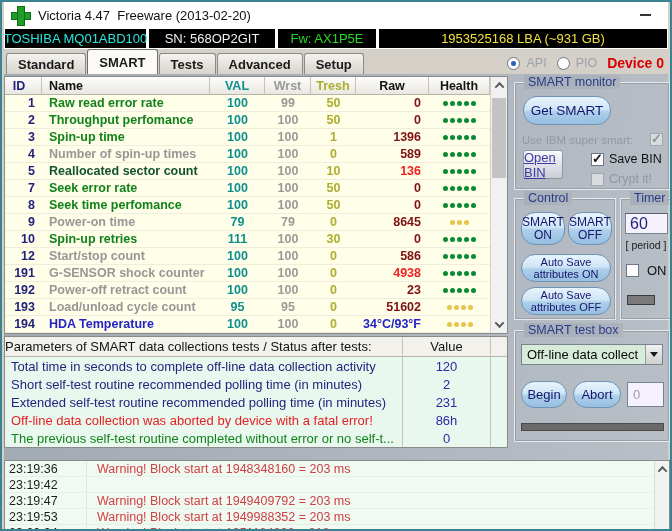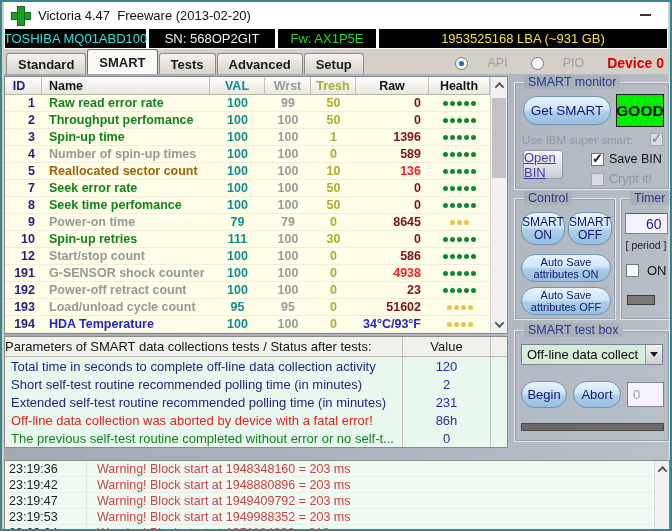--- a/index.html
+++ b/index.html
@@ -29,21 +29,21 @@
   .seg-firmware { width:98px;  color:#27D827; }
   .seg-capacity { flex:1; color:#F2E23A; }
 
   
   .tabbar { position:absolute; left:2px; top:47px; right:2px; height:25px; background:#D4D0C8;
             display:flex; align-items:flex-end; padding-left:2px; }
   .tab { height:21px; padding:0 11px; display:flex; align-items:center; font-size:13px; font-weight:bold; color:#1A1A1A;
          background:linear-gradient(#F4F3F0,#D8D4CC); border:1px solid #8A8A8A; border-bottom:none;
          border-radius:3px 3px 0 0; margin-right:1px; position:relative; }
   .tab.active { height:25px; background:#FBFAF7; z-index:2; border-color:#6E6E6E; }
-  .mode-cluster { margin-left:auto; display:flex; align-items:center; gap:19px; padding:0 4px 3px 0; }
+  .mode-cluster { margin-left:auto; display:flex; align-items:center; gap:6px; padding:0 4px 3px 0; }
   .radio { width:13px; height:13px; border-radius:50%; background:#FDFDFD; border:1px solid #6C7684; position:relative; }
   .radio.sel::after { content:""; position:absolute; left:3px; top:3px; width:5px; height:5px; border-radius:50%; background:#2A5FBF; }
   .radio-label { font-size:12.5px; color:#9CA2AA; margin-right:4px; }
   .device-label { font-size:14px; font-weight:bold; color:#D90000; }
 
   
   .content { position:absolute; left:2px; top:72px; right:2px; bottom:2px;
              background:linear-gradient(100deg,#A0A8B2,#B9BFC7); }
 
   
@@ -57,21 +57,21 @@
   .c { display:flex; align-items:center; }
   .c.id    { width:37px;  justify-content:flex-end; padding-right:7px; color:#23237E; }
   .c.name  { width:168px; padding-left:7px; }
   .c.val   { width:55px;  justify-content:center; color:#0E8F8F; }
   .c.wrst  { width:46px;  justify-content:center; color:#9A9A9A; }
   .c.tresh { width:45px;  justify-content:center; color:#ADAD2E; }
   .c.raw   { width:73px;  justify-content:flex-end; padding-right:8px; }
   .c.health{ width:61px;  justify-content:center; gap:2px; }
   .n-green  { color:#12821B; }
   .n-gray   { color:#979797; }
-  .n-purple { color:#a16207; }
+  .n-purple { color:#14532d; }
   .n-blue   { color:#2424C8; }
   .r-darkred{ color:#7E1212; }
   .r-red    { color:#F22020; }
   .r-blue   { color:#2424C8; }
   .dot { width:5px; height:5px; border-radius:50%; display:inline-block; }
   .d-green  { background:#0B8A34; }
   .d-yellow { background:#E9C44C; }
 
   
   .tbl-scroll { position:absolute; right:0; top:0; bottom:0; width:17px; background:#F1F1F1; border-left:1px solid #CFCFCF; }
@@ -139,21 +139,21 @@
   .savebin-label { font-size:12.5px; color:#111; }
   .crypt-row { position:absolute; left:76px; top:89px; }
   .crypt-label { font-size:12.5px; color:#9098A0; }
 
   .smart-on  { position:absolute; left:6px;  top:13px; width:44px; height:33px; font-size:12px; line-height:13px; }
   .smart-off { position:absolute; left:53px; top:13px; width:44px; height:33px; font-size:12px; line-height:13px; }
   .autosave-on  { position:absolute; left:6px; top:55px; width:90px; height:28px; font-size:11px; line-height:12px; }
   .autosave-off { position:absolute; left:6px; top:88px; width:90px; height:28px; font-size:11px; line-height:12px; }
 
   .timer-input { position:absolute; left:4px; top:14px; width:43px; height:21px; background:#F5F1FD;
-                 border:1px solid #7A828E; border-top-color:#5A626E; font-size:14px; color:#23237E; padding-left:20px; }
+                 border:1px solid #7A828E; border-top-color:#5A626E; font-size:16px; color:#23237E; padding-left:4px; }
   .period-label { position:absolute; left:0; top:40px; width:100%; text-align:center; font-size:10.5px; color:#1A1A1A; }
   .timer-on-row { position:absolute; left:5px; top:64px;gap:8px; }
   .timer-on-label { font-size:13px; color:#111; }
   .timer-led { position:absolute; left:6px; top:96px; width:28px; height:10px; background:#7A7A7A; border:1px solid #3C3C3C; }
 
   .dropdown { position:absolute; left:6px; top:13px; width:142px; height:21px; border:1px solid #7A828E;
               background:#D6EBD9; display:flex; }
   .dd-value { flex:1; display:flex; align-items:center; padding-left:5px; font-size:13px; color:#0A0A0A; white-space:nowrap; }
   .dd-btn { width:17px; background:linear-gradient(#F2F2F2,#CFCFCF); border-left:1px solid #9A9A9A;
             display:flex; align-items:center; justify-content:center; }
@@ -466,21 +466,20 @@
             <div class="p-desc p-green">The previous self-test routine completed without error or no self-t...</div>
             <div class="p-val">0</div>
             <div class="p-extra"></div>
           </div>
         </div>
     </div>
 
     <div class="group g-monitor">
       <span class="group-label">SMART monitor</span>
       <div class="btn-blue get-smart">Get SMART</div>
-      <div class="good-box">GOOD</div>
       <div class="ibm-row">
         <span class="ibm-label">Use IBM super smart:</span>
         <span class="cb disabled checked"></span>
       </div>
       <div class="btn-gray open-bin">Open BIN</div>
       <div class="cb-row savebin-row">
         <span class="cb checked"></span>
         <span class="savebin-label">Save BIN</span>
       </div>
       <div class="cb-row crypt-row">
@@ -523,21 +522,20 @@
     </div>
 
     <div class="log">
       <div id="log-rows">
           <div class="log-row">
             <span class="log-time">23:19:36</span>
             <span class="log-msg">Warning! Block start at 1948348160 = 203 ms</span>
           </div>
           <div class="log-row">
             <span class="log-time">23:19:42</span>
-            <span class="log-msg">Warning! Block start at 1948880896 = 203 ms</span>
           </div>
           <div class="log-row">
             <span class="log-time">23:19:47</span>
             <span class="log-msg">Warning! Block start at 1949409792 = 203 ms</span>
           </div>
           <div class="log-row">
             <span class="log-time">23:19:53</span>
             <span class="log-msg">Warning! Block start at 1949988352 = 203 ms</span>
           </div>
           <div class="log-row">

